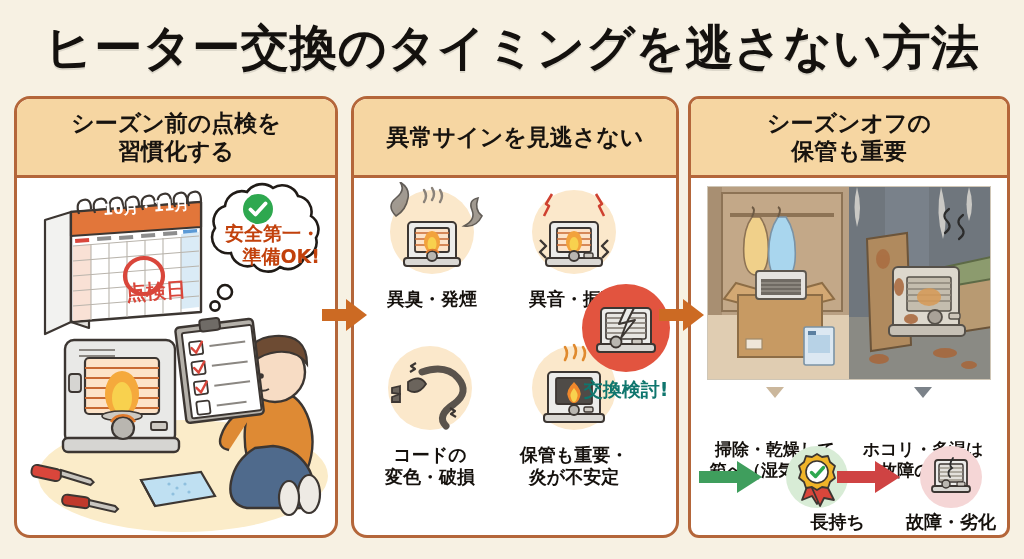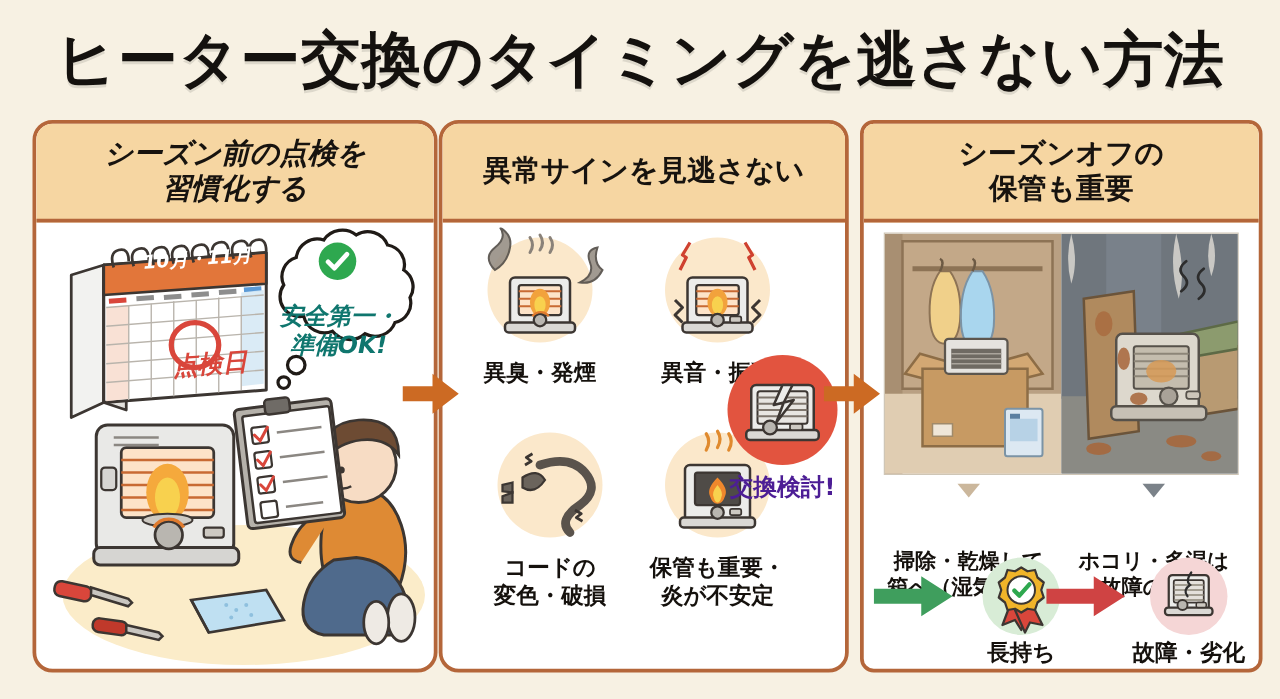--- a/index.html
+++ b/index.html
@@ -30,21 +30,21 @@
   
   .panel {
     position: absolute;
     top: 96px;
     height: 442px;
     background: #ffffff;
     border: 3px solid #b4663a;
     border-radius: 16px;
     overflow: hidden;
   }
-  #panel-1 { left: 26px;  width: 324px; font-style: italic; }
+  #panel-1 { left: 14px;  width: 324px; }
   #panel-2 { left: 351px; width: 328px; }
   #panel-3 { left: 688px; width: 322px; border-radius: 11px; }
 
   .panel-header {
     background: #f6d6a2;
     border-bottom: 3px solid #b4663a;
     display: flex;
     align-items: center;
     justify-content: center;
     text-align: center;
@@ -74,28 +74,27 @@
   #scene-inspection { position: absolute; inset: 0; }
 
   #calendar-illustration { position: absolute; left: 14px; top: 6px; }
   #thought-bubble-group { position: absolute; left: 172px; top: 2px; }
   #person-heater-illustration { position: absolute; left: 6px; top: 120px; }
 
   .bubble-text {
     position: absolute;
     left: 181px; top: 44px;
     width: 122px;
-    text-align: center;
+    text-align: right;
     font-size: 19px;
     font-weight: 700;
-    color: #0f766e;
+    color: #c2410c;
     line-height: 1.2;
     z-index: 12;
     pointer-events: none;
-    margin-top: 20px;
   }
 
   
   #scene-symptoms { position: absolute; inset: 0; border-radius: 28px; }
   .symptom {
     position: absolute;
     width: 140px;
     text-align: center;
   }
   .symptom-icon-wrap {
@@ -106,34 +105,34 @@
   .symptom-label {
     margin-top: 2px;
     font-size: 18px;
     font-weight: 700;
     color: #15110d;
     line-height: 1.2;
     white-space: pre-line;
   }
   #symptom-0 { left: 8px;   top: 4px; }
   #symptom-1 { left: 150px; top: 4px; }
-  #symptom-2 { left: 16px;   top: 160px; }
+  #symptom-2 { left: 6px;   top: 160px; }
   #symptom-3 { left: 150px; top: 160px; }
 
   #replacement-callout {
     position: absolute;
     left: 214px; top: 104px;
     width: 116px;
     text-align: center;
   }
   #replacement-callout .callout-label {
     margin-top: 3px;
     font-size: 19px;
     font-weight: 700;
-    color: #4c1d95;
+    color: #0f766e;
     white-space: nowrap;
   }
 
   
   #scene-storage { position: absolute; inset: 0; }
   #storage-photos {
     position: absolute;
     left: 16px; top: 8px;
     width: 284px; height: 194px;
     display: flex;
@@ -173,21 +172,21 @@
     position: absolute;
     top: 268px; left: 0;
     width: 100%;
     height: 92px;
   }
   .outcome {
     position: absolute;
     width: 96px;
     text-align: center;
   }
-  #outcome-good { left: 78px; top: 0; }
+  #outcome-good { left: 78px; top: 0; text-align: right; }
   #outcome-bad  { left: 212px; top: 0; }
   .outcome-circle {
     width: 62px; height: 62px;
     border-radius: 50%;
     margin: 0 auto;
     position: relative;
   }
   #outcome-good .outcome-circle { background: #d8ecd6; }
   #outcome-bad  .outcome-circle { background: #f5d6d6; }
   .outcome-label {

